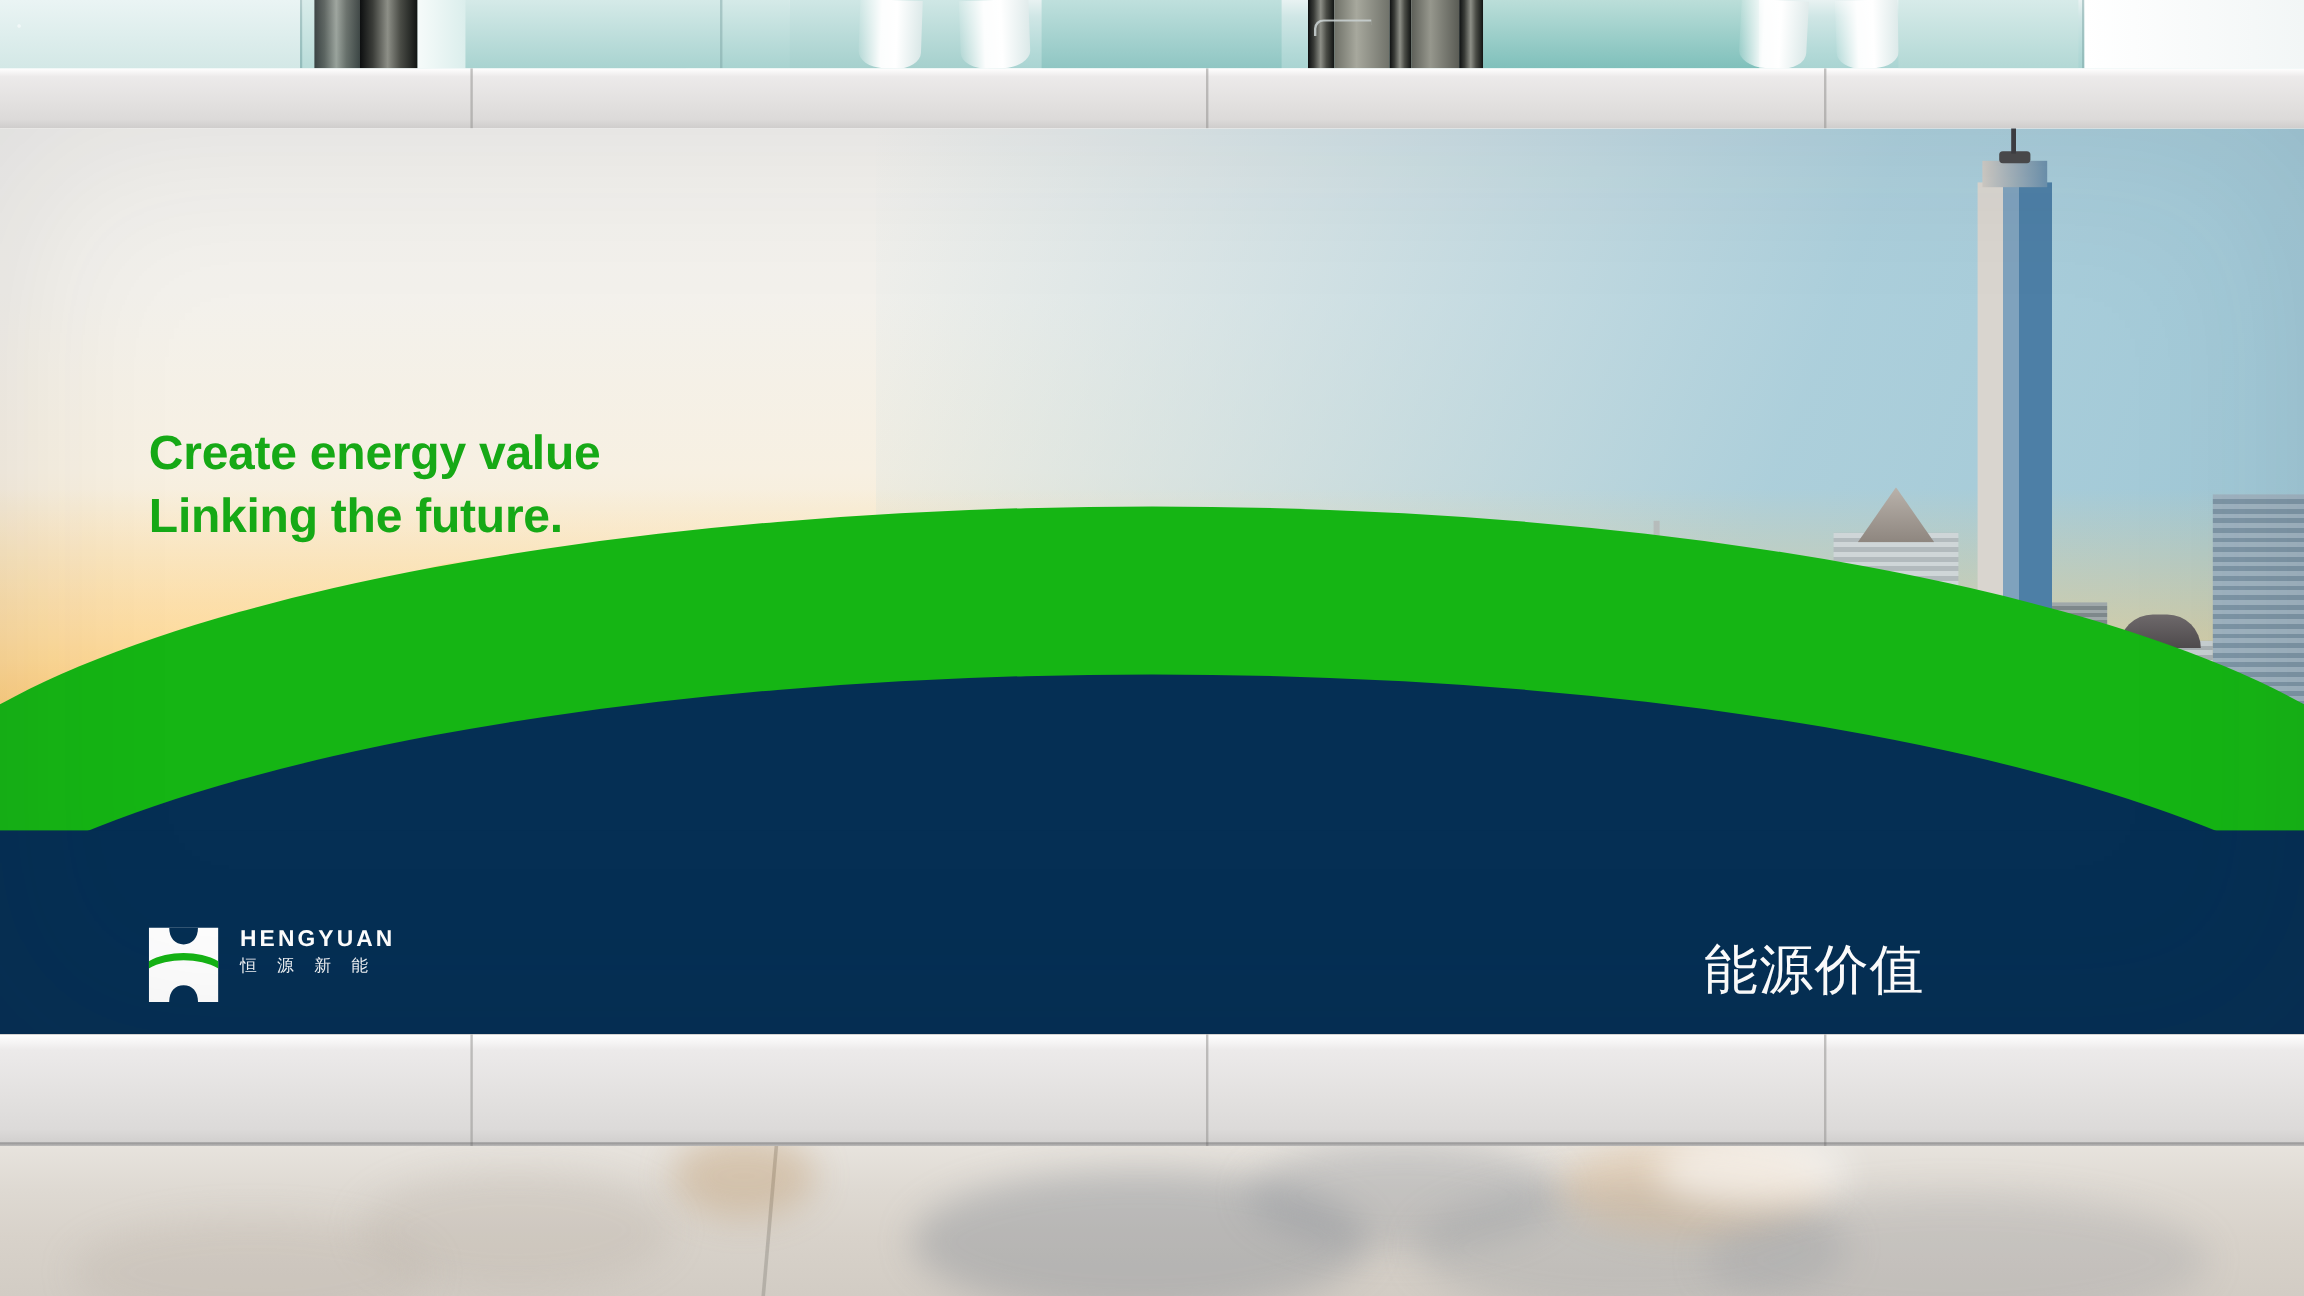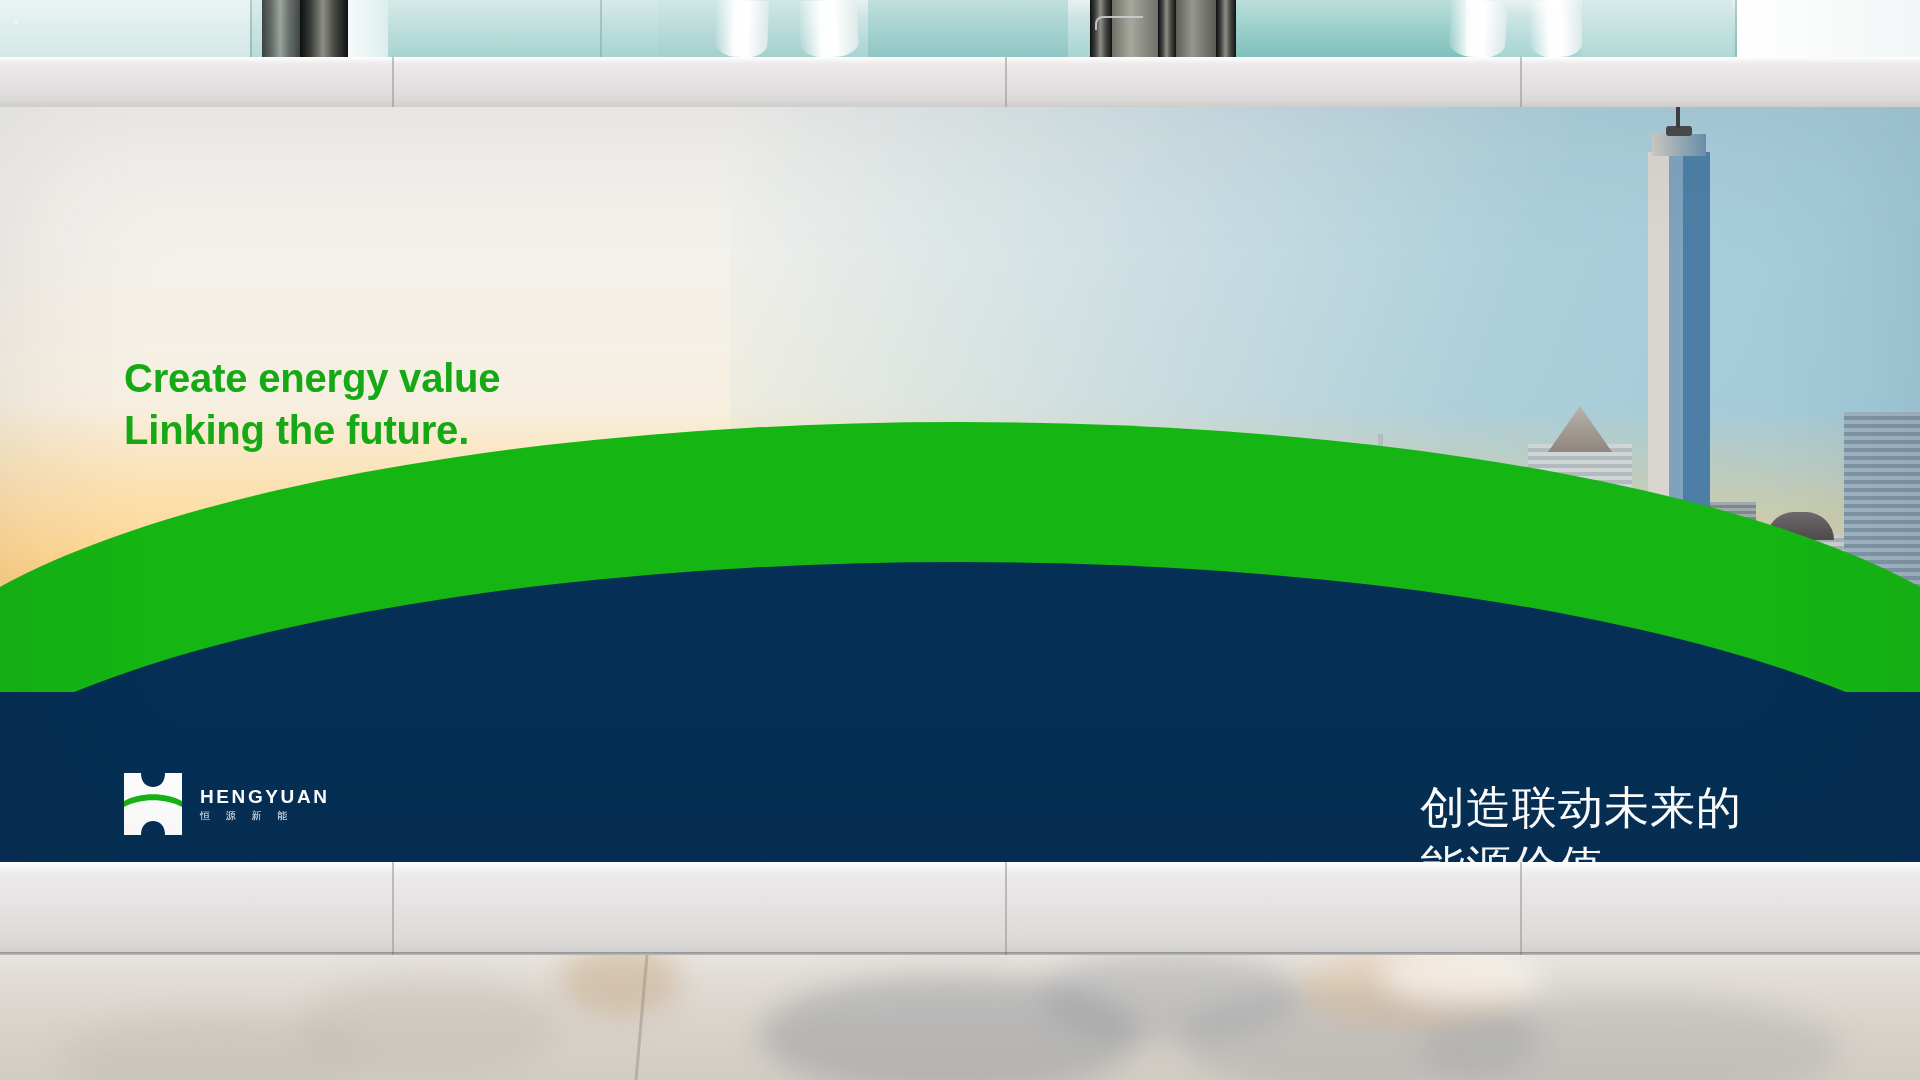--- a/index.html
+++ b/index.html
@@ -61,25 +61,25 @@
   .green-arc{position:absolute;left:-6%;width:112%;bottom:140px;height:300px;
      background:#15b514;border-radius:50% 50% 0 0 / 100% 100% 0 0;}
   .navy-arc{position:absolute;left:-6%;width:112%;bottom:0;height:300px;
      background:#052F54;border-radius:50% 50% 0 0 / 100% 100% 0 0;}
   .navy-fill{position:absolute;left:0;width:1920px;bottom:0;height:170px;background:#052F54;}
 
   
   .headline{position:absolute;left:124px;top:245px;color:#16a916;
      font-weight:700;font-size:40px;line-height:1.30;letter-spacing:-.2px;white-space:nowrap;}
 
-  .logo-lockup{position:absolute;left:124px;top:666px;display:flex;align-items:center;gap:18px;}
+  .logo-lockup{position:absolute;left:124px;top:666px;display:flex;gap:18px;}
   .logo-mark{position:relative;width:58px;height:62px;flex:0 0 auto;}
   .logo-words{display:flex;flex-direction:column;gap:5px;}
   .logo-en{color:#ffffff;font-size:19px;font-weight:700;letter-spacing:2.6px;line-height:1;}
-  .logo-cn{color:#ffffff;font-size:10px;letter-spacing:6.5px;line-height:1;opacity:.95;}
+  .logo-cn{color:#ffffff;font-size:14px;letter-spacing:6.5px;line-height:1;opacity:.95;}
 
   .cn-headline{position:absolute;right:0;left:1420px;top:672px;color:#ffffff;
      font-size:45px;line-height:1.30;font-weight:400;letter-spacing:1px;}
   .cn-headline div{white-space:nowrap;}
 
   
   .photo-vignette{position:absolute;inset:0;pointer-events:none;
      box-shadow:inset 0 0 160px rgba(40,40,50,.10);}
 </style>
 </head>
@@ -229,21 +229,20 @@
           <path d="M0 34 C16 25 42 25 58 34 L58 28 C42 19 16 19 0 28 Z" fill="#15b514"></path>
         </svg>
       </div>
       <div class="logo-words">
         <div class="logo-en">HENGYUAN</div>
         <div class="logo-cn">恒 源 新 能</div>
       </div>
     </div>
 
     <div class="cn-headline">
-      <div>创造联动未来的</div>
       <div>能源价值</div>
     </div>
 
     <div class="photo-vignette"></div>
   </div>
 
   <div class="ledge ledge-bottom">
     <div class="ledge-seam" style="left:392px;"></div>
     <div class="ledge-seam" style="left:1005px;"></div>
     <div class="ledge-seam" style="left:1520px;"></div>

